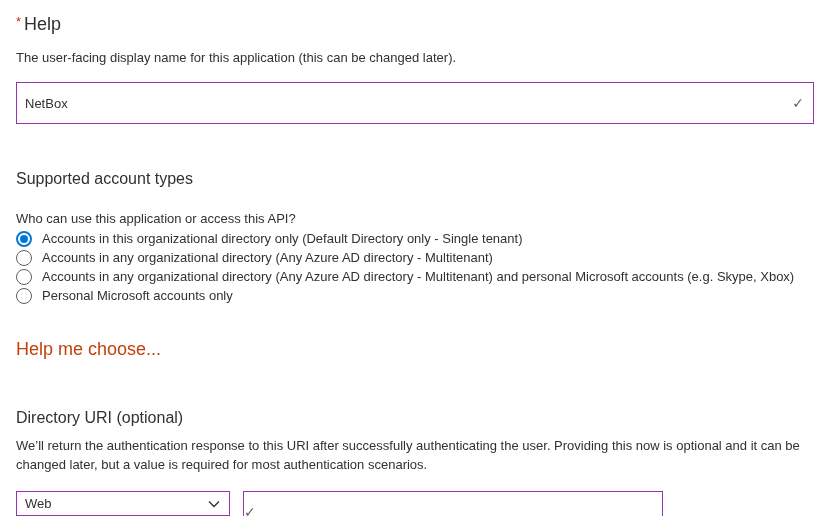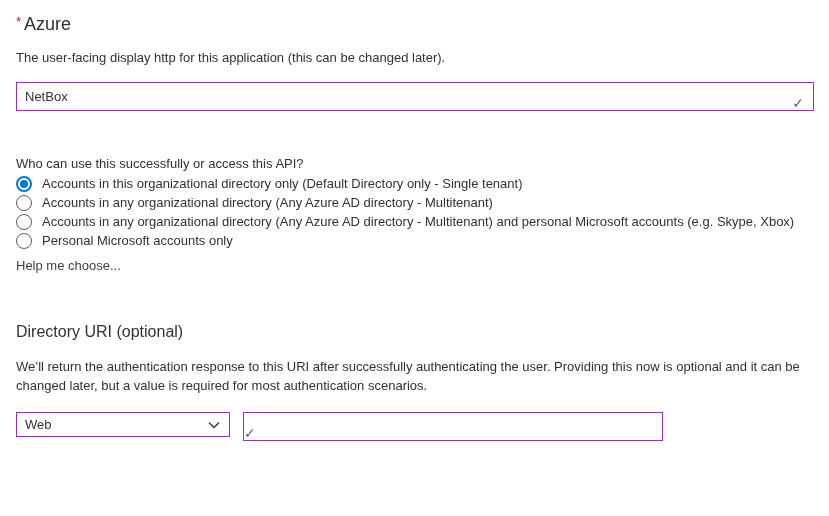--- a/index.html
+++ b/index.html
@@ -30,25 +30,25 @@
     margin-right: 3px;
   }
   .field-desc {
     font-size: 13px;
     line-height: 19px;
     margin-top: 13px;
     max-width: 800px;
   }
   .text-input-wrap {
     margin-top: 15px;
-    height: 29px;
+    height: 42px;
     box-sizing: border-box;
     border: 1px solid #9632b4;
     display: flex;
-    align-items: flex-end;
+    align-items: center;
     background: #fff;
   }
   .text-input-wrap input {
     flex: 1;
     border: none;
     outline: none;
     background: transparent;
     font-family: "Liberation Sans", sans-serif;
     font-size: 13px;
     color: #323130;
@@ -103,31 +103,31 @@
     margin: 2px;
     border-radius: 50%;
     background: #0078d4;
   }
   .radio-label {
     font-size: 13px;
     line-height: 16px;
   }
   .help-link {
     display: inline-block;
-    margin-top: 9px;
-    font-size: 13px;
-    color: #404040;
+    margin-top: 35px;
+    font-size: 18px;
+    color: #c2410c;
     text-decoration: none;
     cursor: pointer;
   }
   .section-redirect { margin-top: 48px; }
   .redirect-desc {
     font-size: 13px;
     line-height: 19px;
-    margin-top: 15px;
+    margin-top: 8px;
     max-width: 797px;
   }
   .controls-row {
     display: flex;
     margin-top: 17px;
     gap: 13px;
   }
   .dropdown {
     box-sizing: border-box;
     width: 214px;
@@ -148,32 +148,33 @@
   }
   .chevron-svg {
     display: block;
   }
 </style>
 </head>
 <body>
 
 <div class="container">
 
-  <h1 class="page-heading"><span class="required-marker">*</span><span>Azure</span></h1>
-
-  <div class="field-desc">The user-facing display http for this application (this can be changed later).</div>
+  <h1 class="page-heading"><span class="required-marker">*</span><span>Help</span></h1>
+
+  <div class="field-desc">The user-facing display name for this application (this can be changed later).</div>
 
   <div class="text-input-wrap">
     <input type="text" value="NetBox" style="">
     <span class="valid-check">✓</span>
   </div>
 
   <div class="section-account-types">
-
-    <div class="question">Who can use this successfully or access this API?</div>
+    <h2 class="section-heading">Supported account types</h2>
+
+    <div class="question">Who can use this application or access this API?</div>
 
     <div class="radio-group">
 
       <div class="radio-row">
         <span class="radio-circle selected"></span>
         <span class="radio-label">Accounts in this organizational directory only (Default Directory only - Single tenant)</span>
       </div>
 
       <div class="radio-row">
         <span class="radio-circle"></span>

